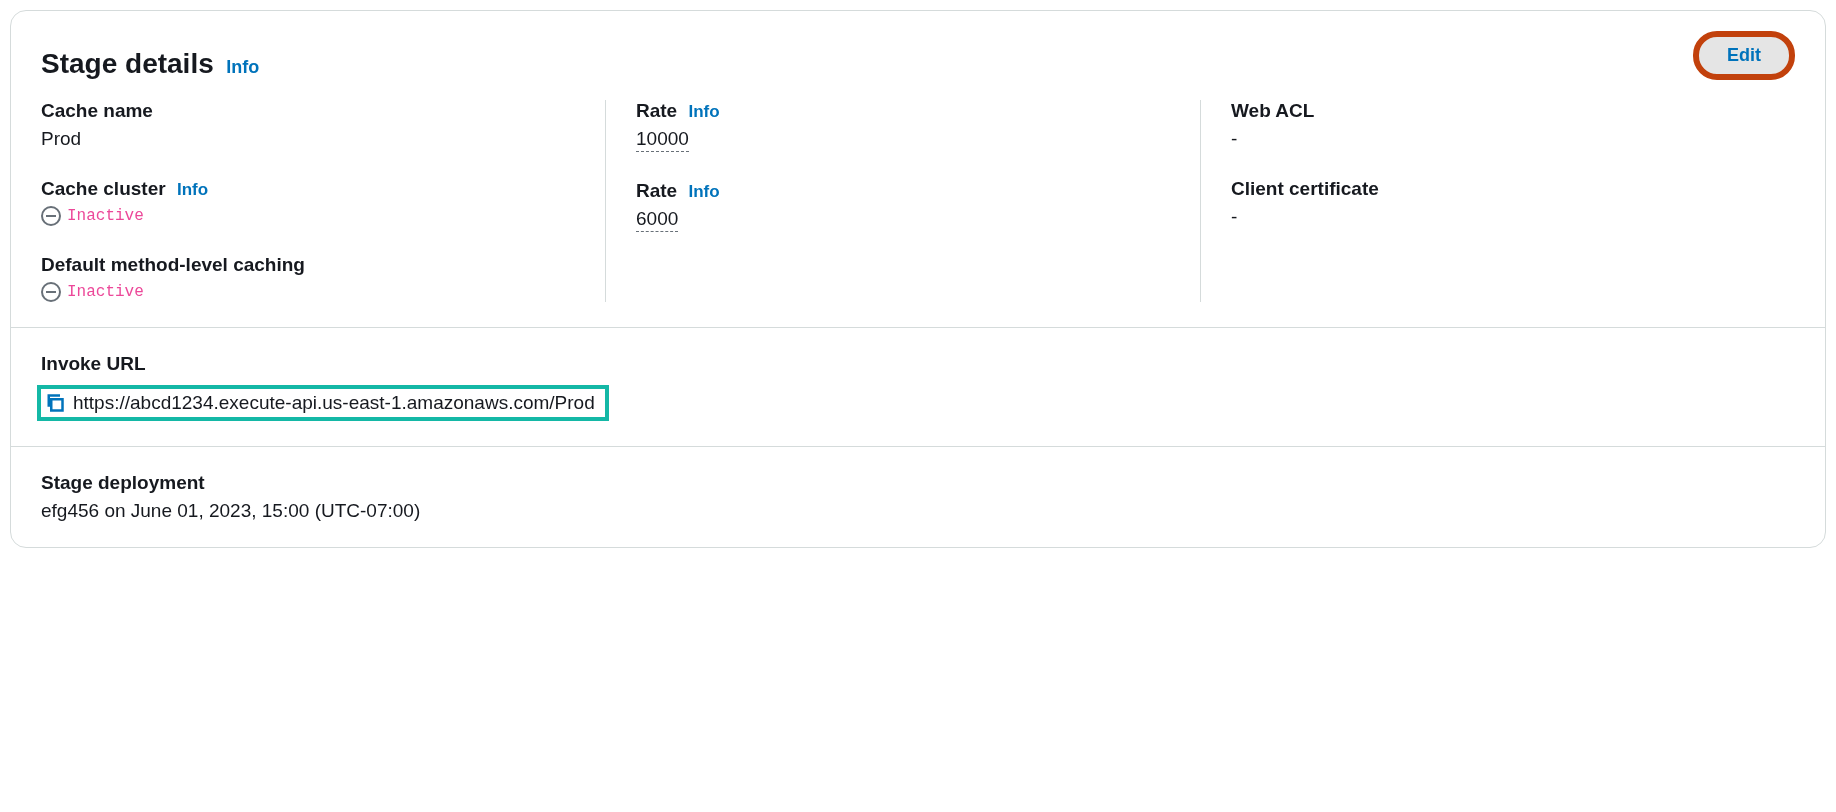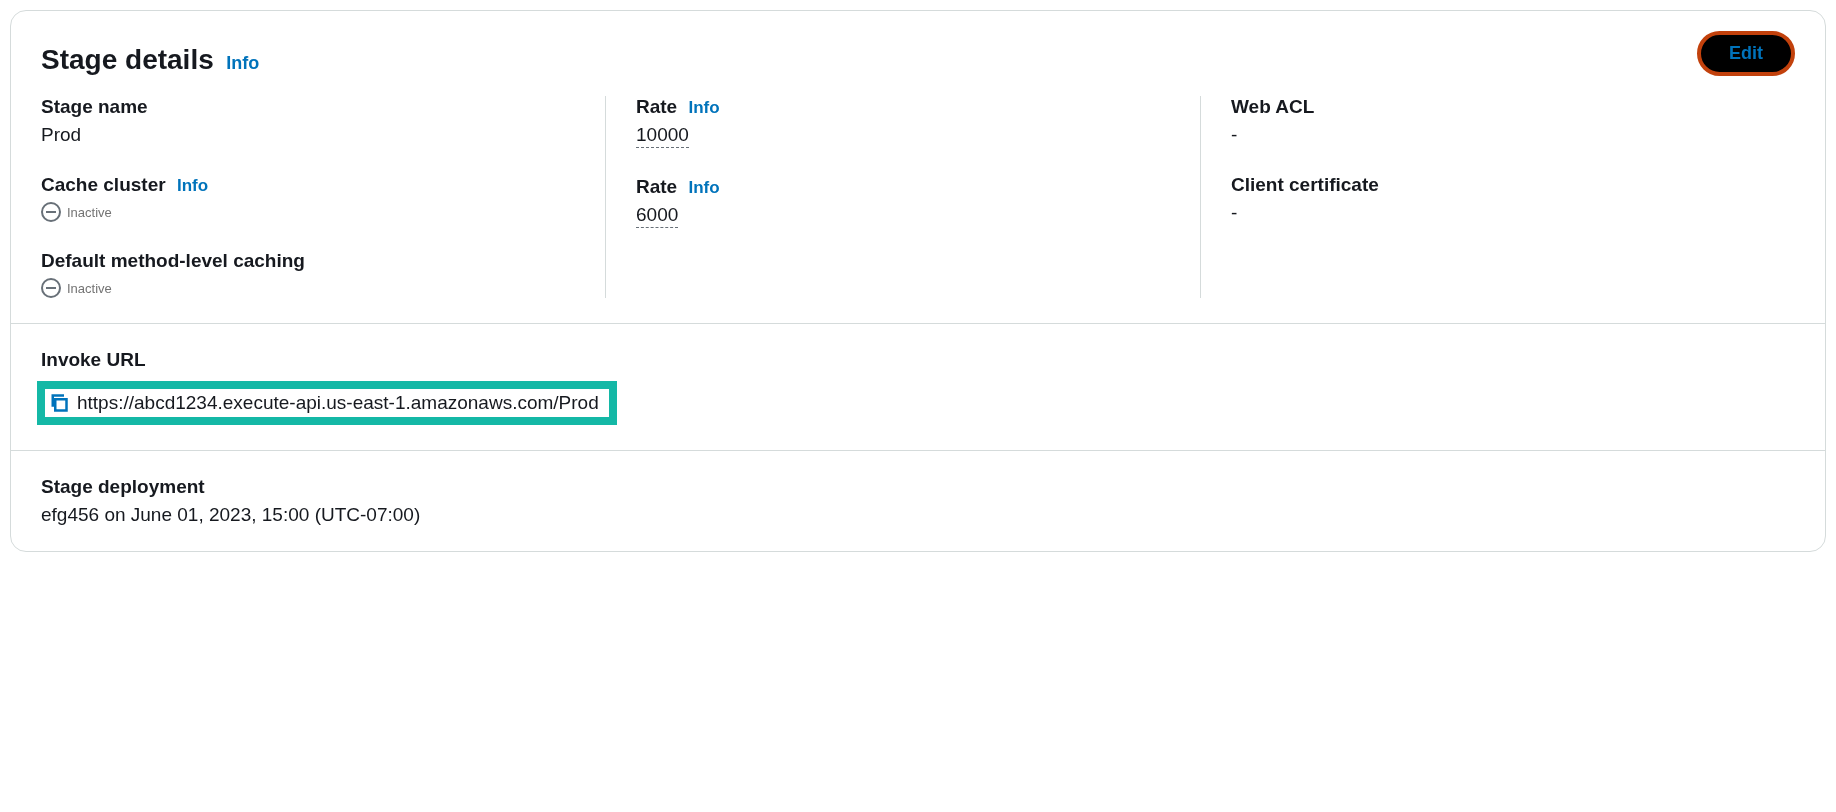--- a/index.html
+++ b/index.html
@@ -37,22 +37,22 @@
       cursor: pointer;
     }
     .info-link-small {
       color: #0073bb;
       font-size: 17px;
       font-weight: 700;
       margin-left: 6px;
       cursor: pointer;
     }
     .edit-btn {
-      border: 4px solid #c2410c;
-      background: #000000;
+      border: 6px solid #c2410c;
+      background: #e5e5e5;
       color: #0073bb;
       font-size: 18px;
       font-weight: 700;
       padding: 8px 28px;
       border-radius: 24px;
       cursor: pointer;
     }
     .grid-section {
       display: flex;
       padding: 10px 30px 25px 30px;
@@ -84,22 +84,23 @@
       border-bottom: 1px dashed #687078;
       display: inline-block;
       padding-bottom: 1px;
     }
     .status-row {
       display: flex;
       align-items: center;
       gap: 6px;
     }
     .status-text {
-      font-size: 13px;
-      color: #737373;
+      font-size: 16px;
+      color: #ec4899;
+      font-family: Liberation Mono, monospace;
     }
     .minus-icon {
       width: 20px;
       height: 20px;
       border: 2px solid #687078;
       border-radius: 50%;
       display: inline-flex;
       align-items: center;
       justify-content: center;
       flex-shrink: 0;
@@ -111,21 +112,21 @@
       background: #687078;
     }
     .divider-section {
       border-top: 1px solid #d5dbdb;
       padding: 25px 30px;
     }
     .invoke-row {
       display: inline-flex;
       align-items: center;
       gap: 8px;
-      border: 8px solid #14b8a6;
+      border: 4px solid #14b8a6;
       padding: 3px 10px 3px 4px;
       margin-top: 4px;
       margin-left: -4px;
     }
     .copy-icon {
       width: 20px;
       height: 20px;
       display: inline-block;
       position: relative;
       flex-shrink: 0;
@@ -149,21 +150,21 @@
       <span class="card-title">Stage details</span>
       <span class="info-link">Info</span>
     </div>
     <button class="edit-btn">Edit</button>
   </div>
 
   <div class="grid-section">
 
     <div class="col">
       <div class="field">
-        <div class="field-label">Stage name</div>
+        <div class="field-label">Cache name</div>
         <div class="field-value">Prod</div>
       </div>
       <div class="field">
         <div class="field-label">
           <span>Cache cluster</span>
           <span class="info-link-small">Info</span>
         </div>
         <div class="status-row">
           <span class="minus-icon"></span>
           <span class="status-text">Inactive</span>

